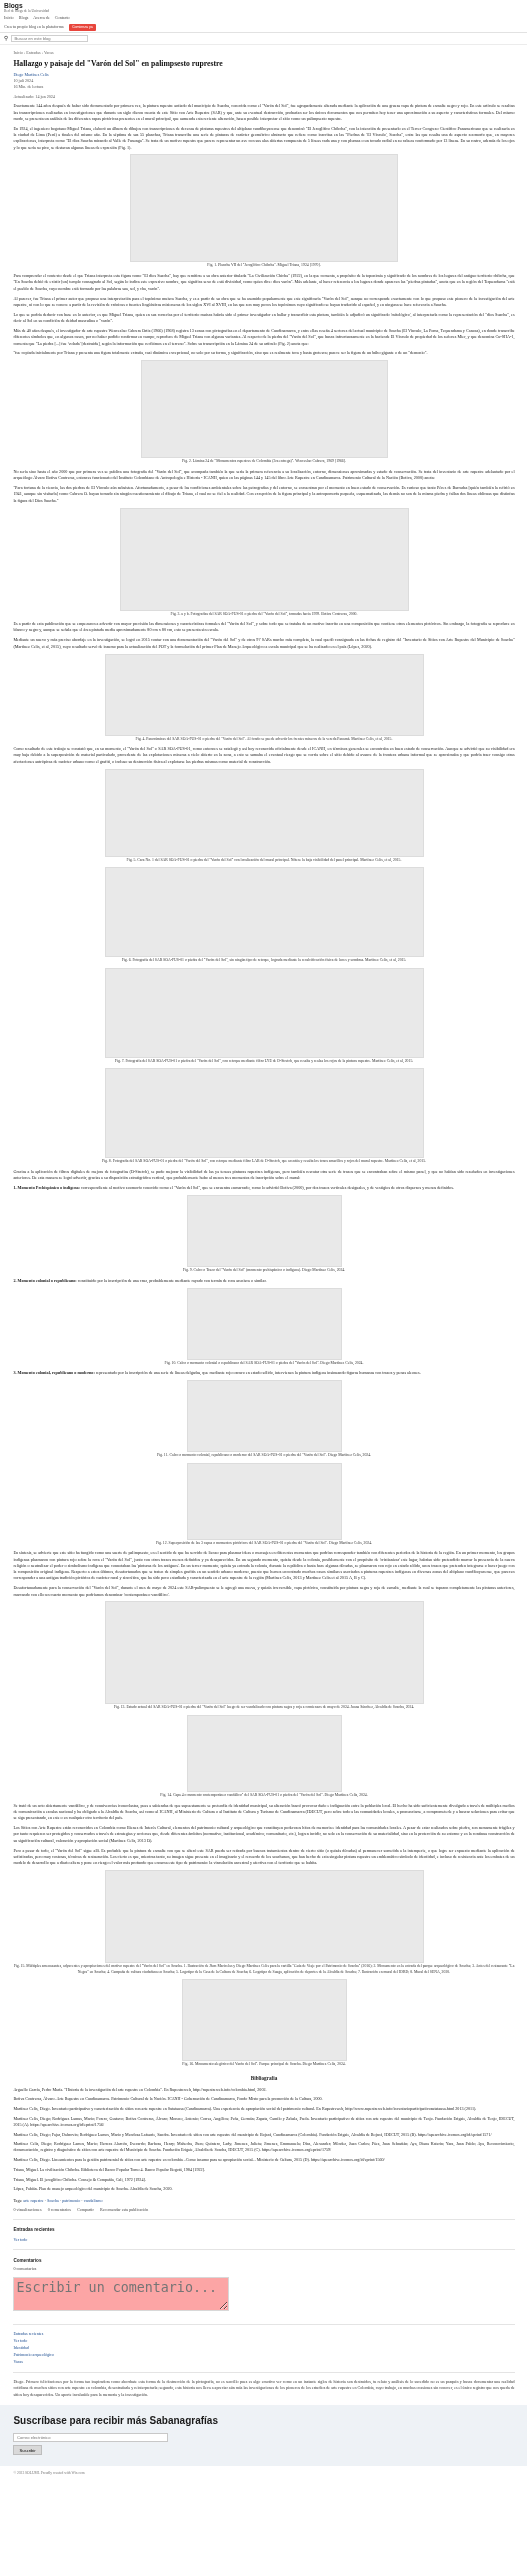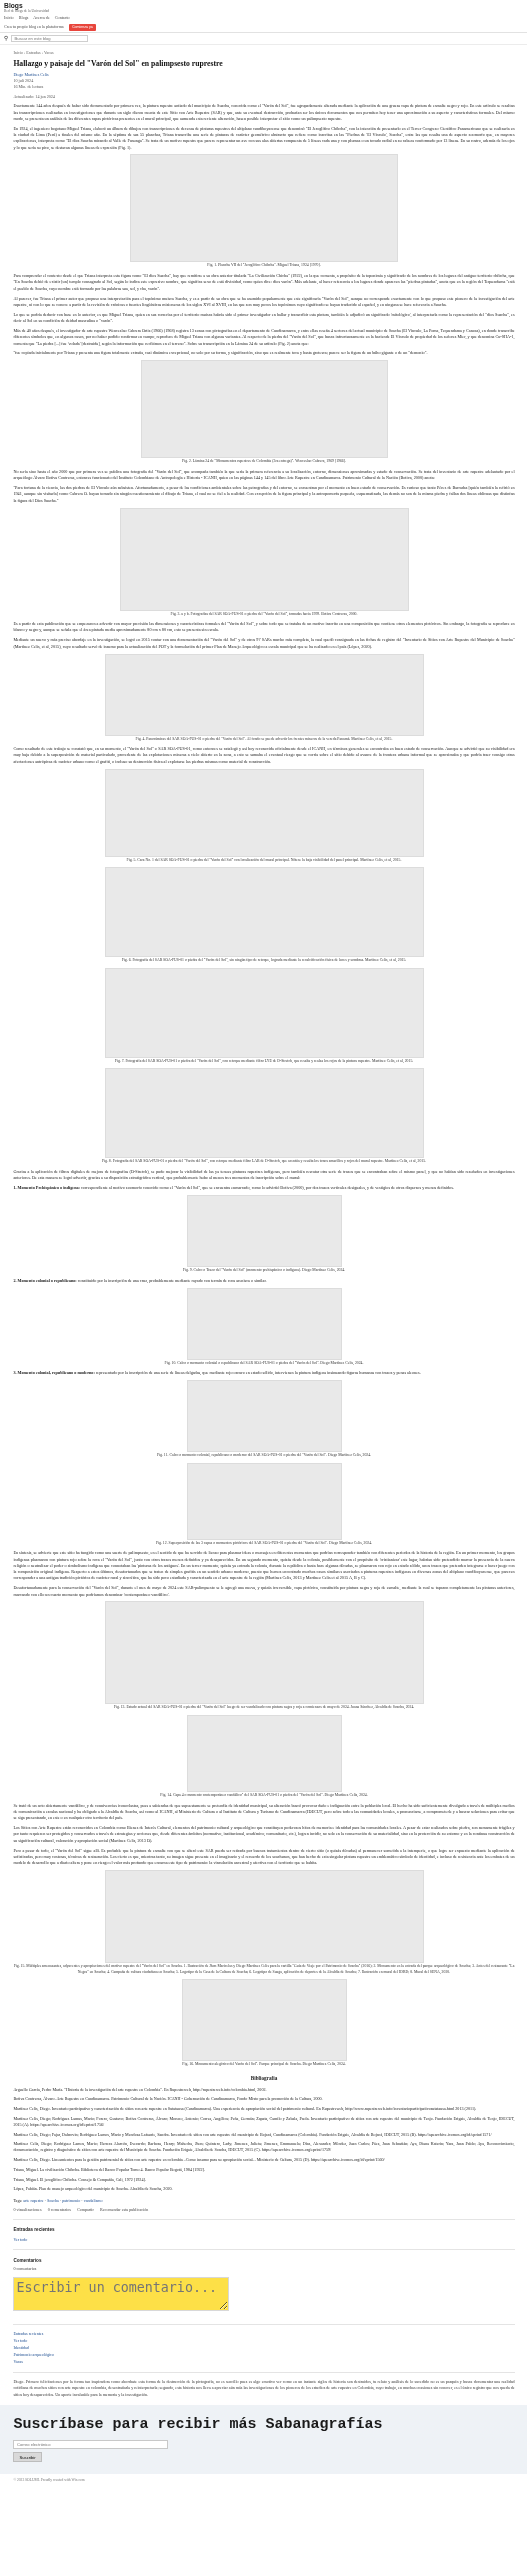--- a/index.html
+++ b/index.html
@@ -101,34 +101,34 @@
     font-family:"Liberation Sans", sans-serif;
     font-weight:bold;
     font-size:4.6px;
     margin: 7.2px 0 2.1px 0;
   }
   .comments-line { font-size:4.1px; color:#444; margin-bottom:5.2px; }
   .comment-box {
     border:0.5px solid #d8d8d8;
     height: 34px;
     width: 216px;
-    background:#fde047;
+    background:#fca5a5;
     margin-bottom:4.1px;
   }
   .divider { border-top:0.5px solid #e4e4e4; margin: 6.2px 0; }
   .footer-links { font-size:4.1px; color:#1a4b8f; line-height:1.7; }
   .footnote { font-size:4.1px; color:#333; text-align:justify; line-height:1.5; }
   .subscribe {
     background:#eef2f6;
     padding: 9.3px 13.4px 11.3px 13.4px;
     margin-top: 7.2px;
   }
   .subscribe h2 {
-    font-family:Liberation Mono, monospace;
-    font-size: 15px;
+    font-family:Liberation Sans, sans-serif;
+    font-size: 10px;
     margin:0 0 4.1px 0;
     font-weight:bold;
   }
   .sub-input {
     border:0.5px solid #c8c8c8;
     background:#fff;
     height:9.3px;
     width:155px;
     font-size:4.1px;
     padding:1px 2.6px;

